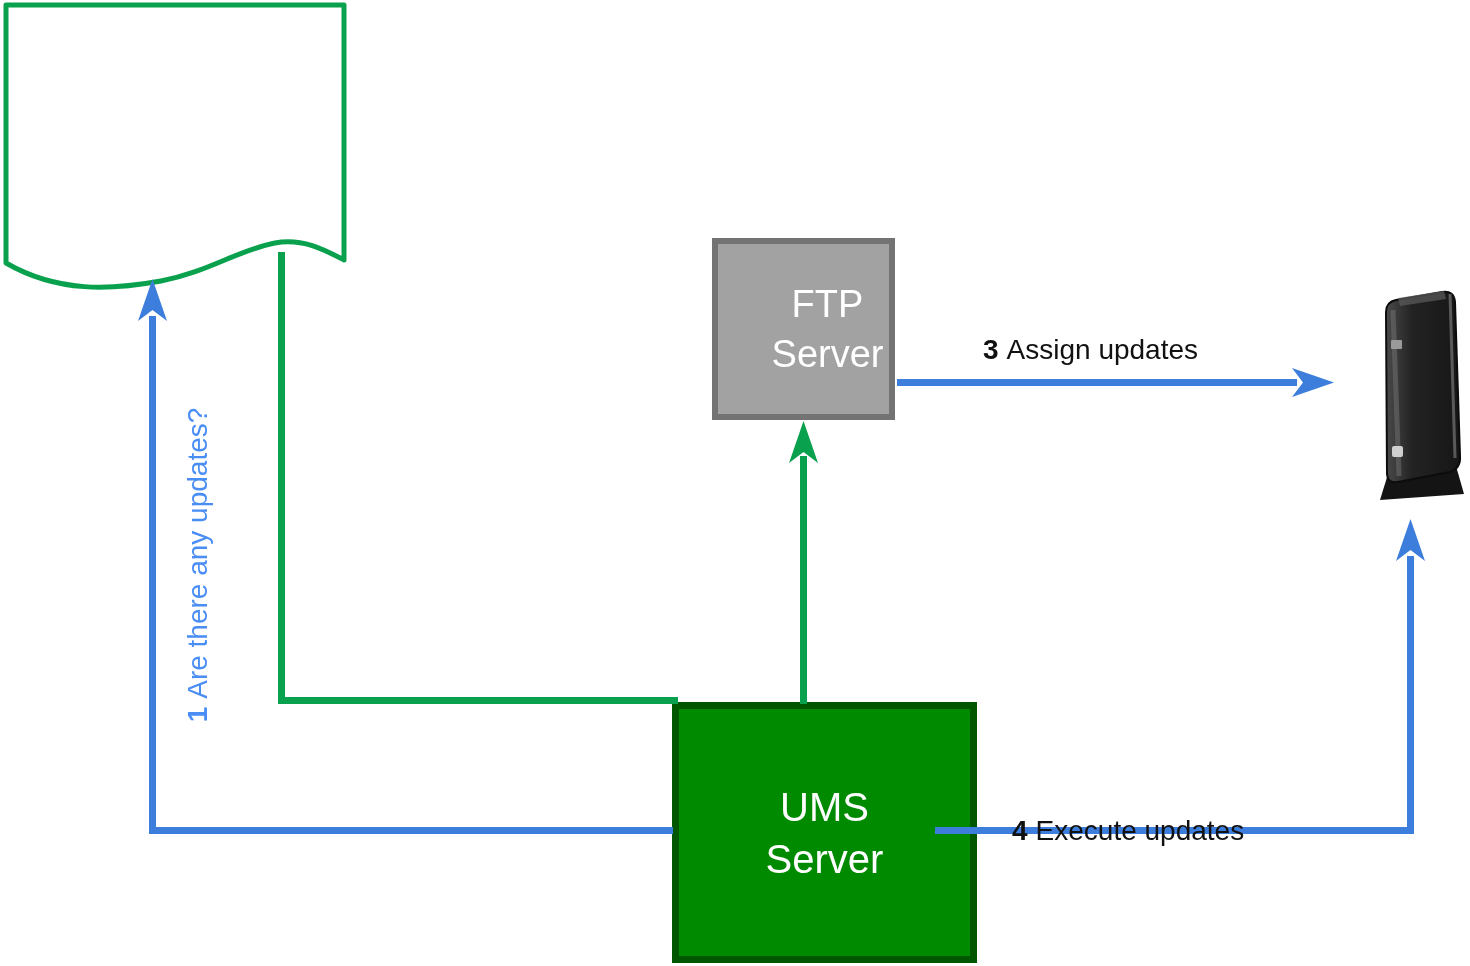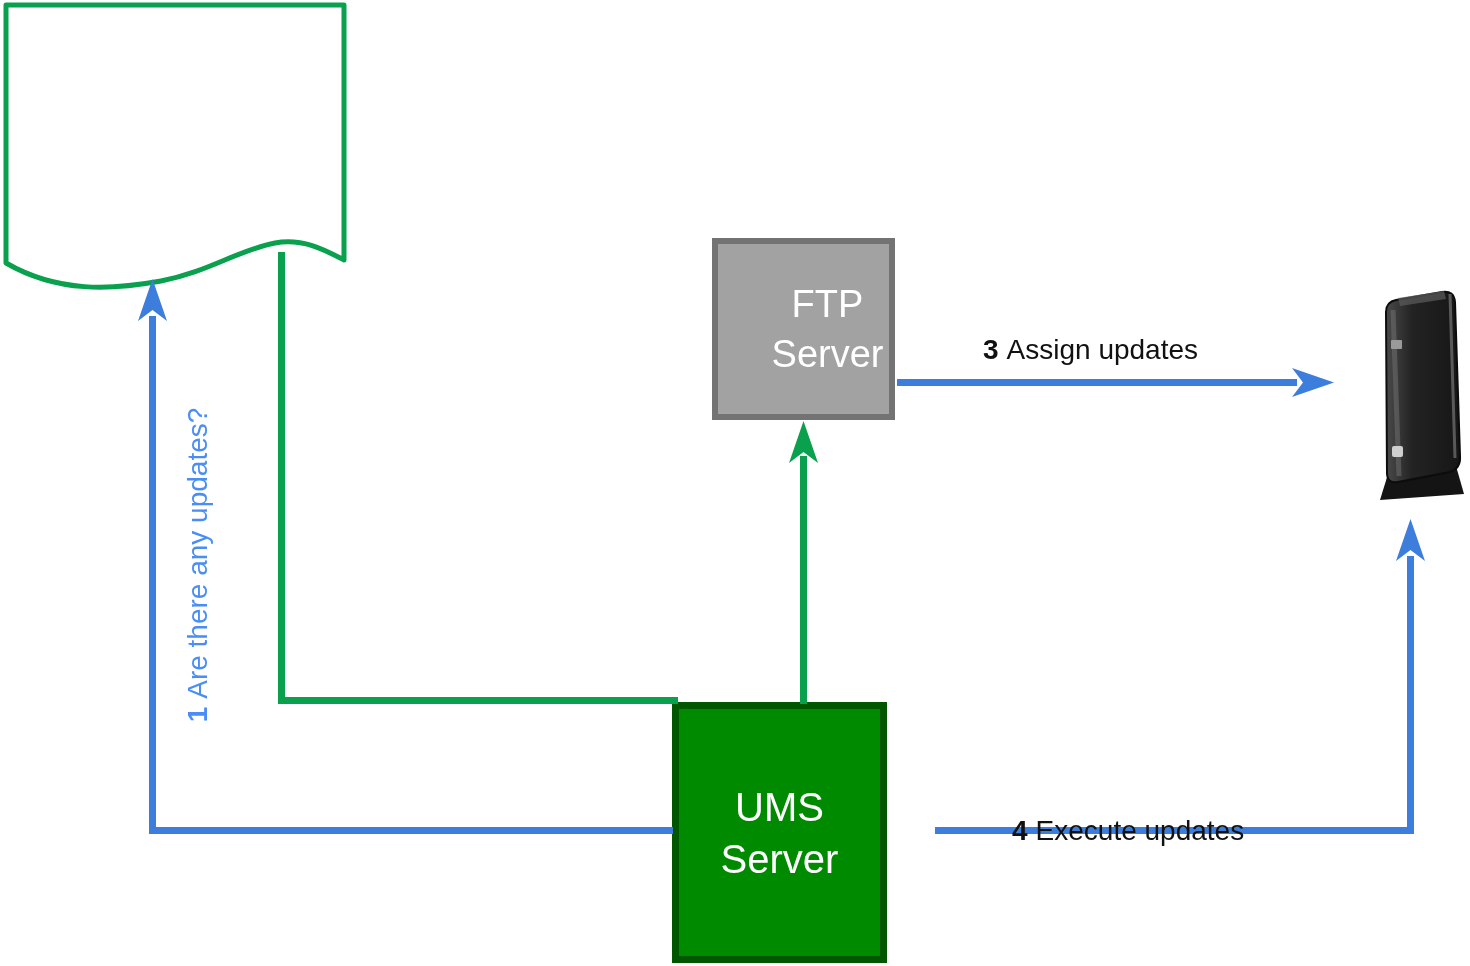--- a/index.html
+++ b/index.html
@@ -22,21 +22,21 @@
   .ftp-box{
     left:712px;top:238px;width:183px;height:182px;
     box-sizing:border-box;
     background:#a2a2a2;
     border:6px solid #737373;
     display:flex;align-items:center;justify-content:center;
     text-align:center;
     color:#ffffff;font-size:38px;line-height:1.32;padding-left:48px;
   }
   .ums-box{
-    left:672px;top:702px;width:215px;height:261px;
+    left:672px;top:702px;width:305px;height:261px;
     box-sizing:border-box;
     background:#008a00;
     border:7px solid #005700;
     display:flex;align-items:center;justify-content:center;
     text-align:center;
     color:#ffffff;font-size:40px;line-height:1.3;
   }
 
   
   .seg{position:absolute;}

